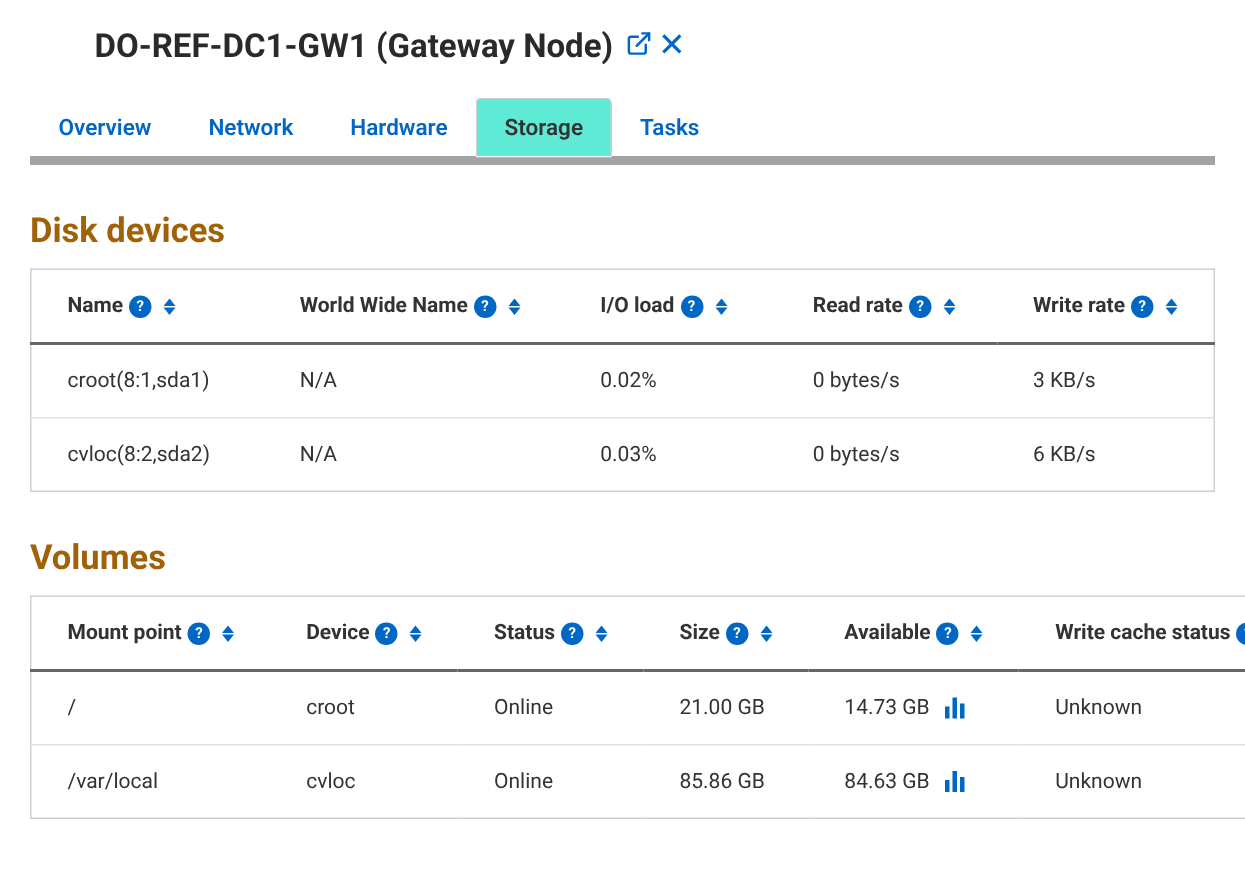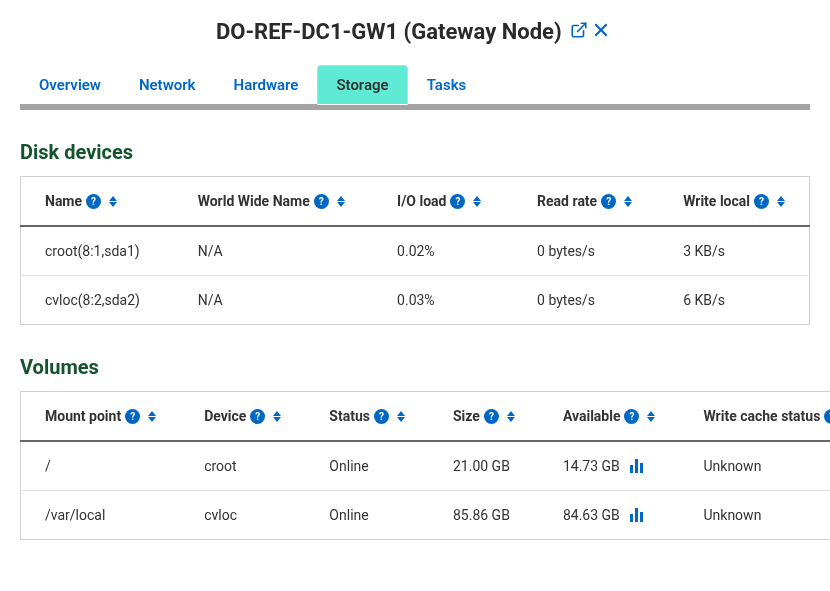--- a/index.html
+++ b/index.html
@@ -7,22 +7,23 @@
     margin: 0;
     padding: 16px 20px;
     font-family: -apple-system, BlinkMacSystemFont, "Segoe UI", Roboto, "Helvetica Neue", Arial, sans-serif;
     font-size: 14px;
     color: #333;
     background: #fff;
     width: 830px;
   }
   .header-row {
     display: flex;
-    justify-content: center;
-    align-items: center;
+    justify-content: flex-start;
+    align-items: center;
+    margin-left: 43px;
   }
   .page-title {
     font-size: 22px;
     font-weight: 700;
     color: #2a2a2a;
     display: flex;
     align-items: center;
     gap: 8px;
   }
   .external-icon svg {
@@ -55,23 +56,23 @@
     top: 1px;
   }
   .tab.active {
     color: #333;
     border-color: #d0d0d0;
     border-bottom: 1px solid #fff;
     background: #5eead4;
     border-radius: 4px 4px 0 0;
   }
   .section-title {
-    font-size: 20px;
+    font-size: 23px;
     font-weight: 700;
-    color: #14532d;
+    color: #a16207;
     margin-top: 30px;
     margin-bottom: 12px;
   }
   table {
     width: 100%;
     border-collapse: collapse;
     border: 1px solid #d0d0d0;
   }
   th, td {
     text-align: left;
@@ -209,21 +210,21 @@
           <span>Read rate</span>
           <span class="help-icon">?</span>
           <span class="sort-icon">
               <span class="up"></span>
               <span class="down"></span>
             </span>
         </div>
       </th>
       <th>
         <div class="th-inner th-right">
-          <span>Write local</span>
+          <span>Write rate</span>
           <span class="help-icon">?</span>
           <span class="sort-icon">
               <span class="up"></span>
               <span class="down"></span>
             </span>
         </div>
       </th>
     </tr>
   </thead>
   <tbody>

